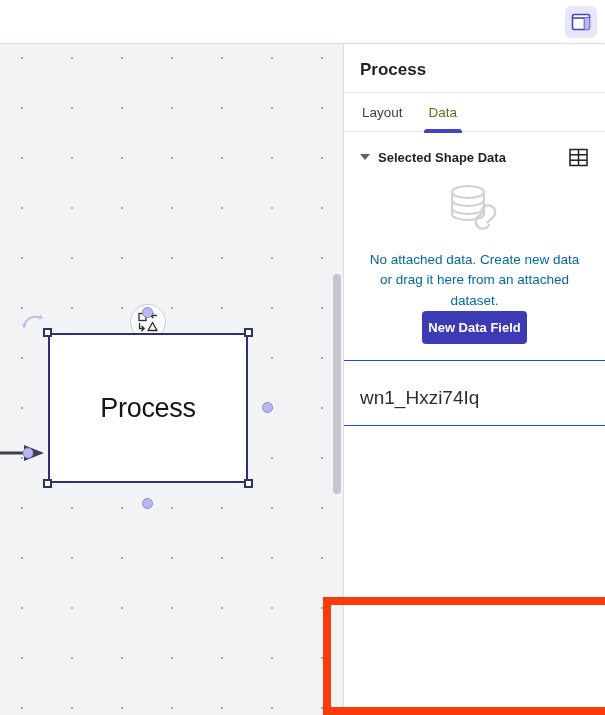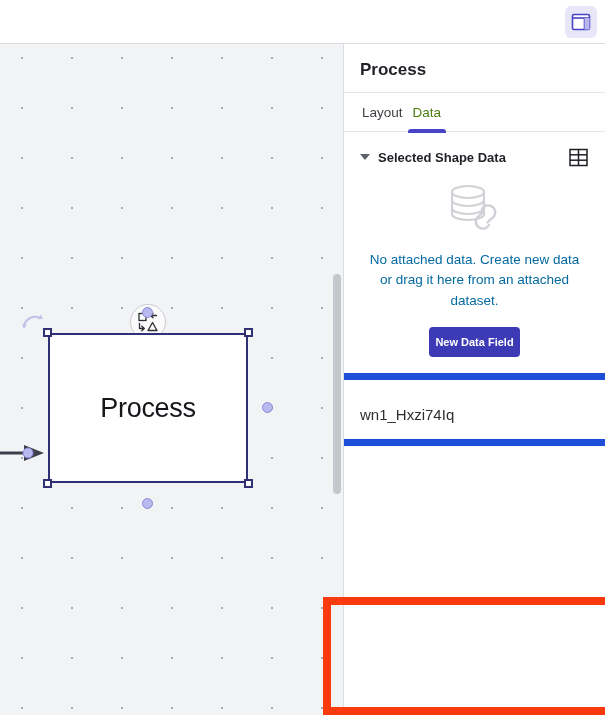--- a/index.html
+++ b/index.html
@@ -145,21 +145,21 @@
   }
   .panel-title {
     padding: 16px 16px 12px 16px;
     font-size: 17px;
     font-weight: bold;
     color: #1f2126;
     border-bottom: 1px solid #e4e5e9;
   }
   .tabs {
     display: flex;
-    gap: 6px;
+    gap: 22px;
     padding: 0 16px;
     border-bottom: 1px solid #e4e5e9;
     position: relative;
   }
   .tab {
     padding: 12px 2px 11px 2px;
     font-size: 13.5px;
     color: #3c3f45;
     cursor: pointer;
     position: relative;
@@ -168,21 +168,21 @@
   .tab.active::after {
     content: "";
     position: absolute;
     left: -3px; right: -3px; bottom: -2px;
     height: 4px;
     background: #4744c7;
     border-radius: 3px 3px 0 0;
   }
 
   .section {
-    border-bottom: 7px solid #1d4ed8;
+    border-bottom: 1px solid #1d4ed8;
     padding: 14px 16px 16px 16px;
   }
   .section-head {
     display: flex;
     align-items: center;
     justify-content: space-between;
     margin-bottom: 6px;
   }
   .section-head-left {
     display: flex; align-items: center; gap: 8px;
@@ -213,27 +213,26 @@
   }
   .empty-text {
     font-size: 13.5px;
     color: #0369a1;
     text-align: center;
     line-height: 1.5;
     margin-top: 12px;
     padding: 0 6px;
   }
   .primary-btn {
-    margin-top: 16px;
     background: #3d3ab5;
     color: #ffffff;
     border: none;
     border-radius: 4px;
     padding: 9px 6px;
-    font-size: 11px;
+    font-size: 13px;
     font-weight: bold;
     font-family: "Liberation Sans", sans-serif;
     cursor: pointer;
   }
 
   .dropzone {
     margin-top: 12px;
     border: 1px dashed #a7a9b0;
     border-radius: 2px;
     padding: 18px 14px 20px 14px;
@@ -249,21 +248,21 @@
     text-align: center;
     line-height: 1.55;
   }
   .file-link {
     color: #4744c7;
     text-decoration: underline;
     cursor: pointer;
   }
 
   .shape-id-value {
-    font-size: 15px;
+    font-size: 19px;
     color: #2c2e33;
     margin-top: 12px;
   }
 
   
   .annotation-box {
     position: absolute;
     left: 323px; top: 597px;
     width: 290px; height: 118px;
     border: 8px solid #f93a0c;

